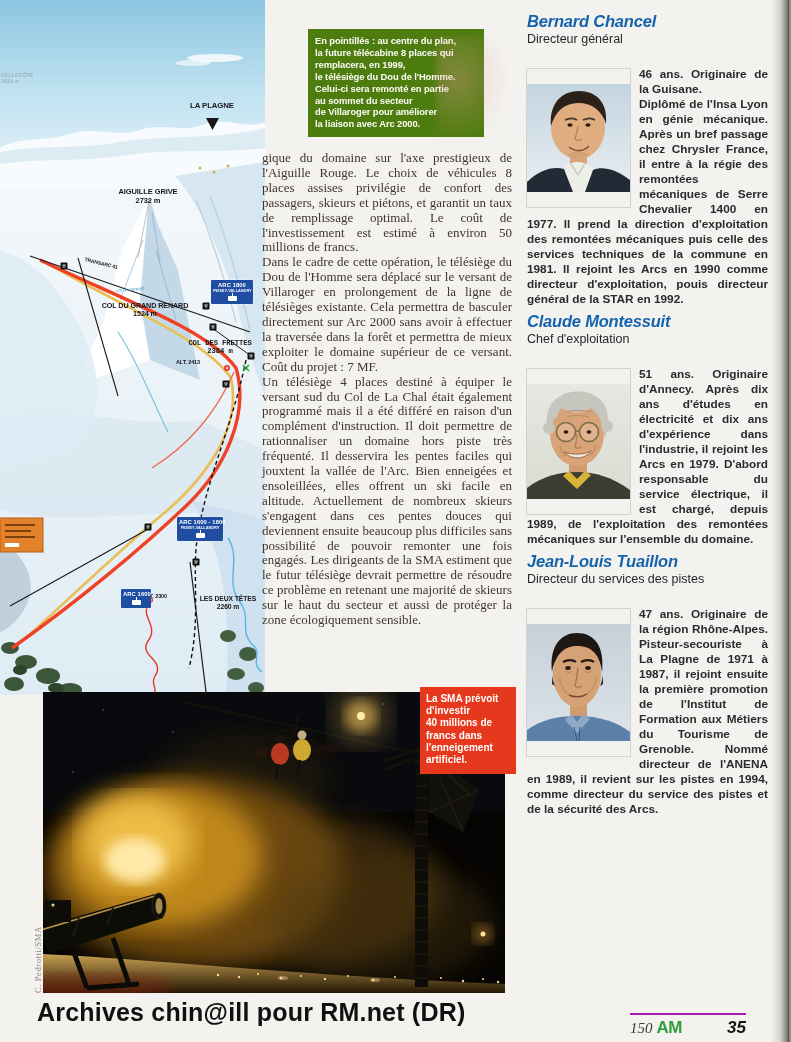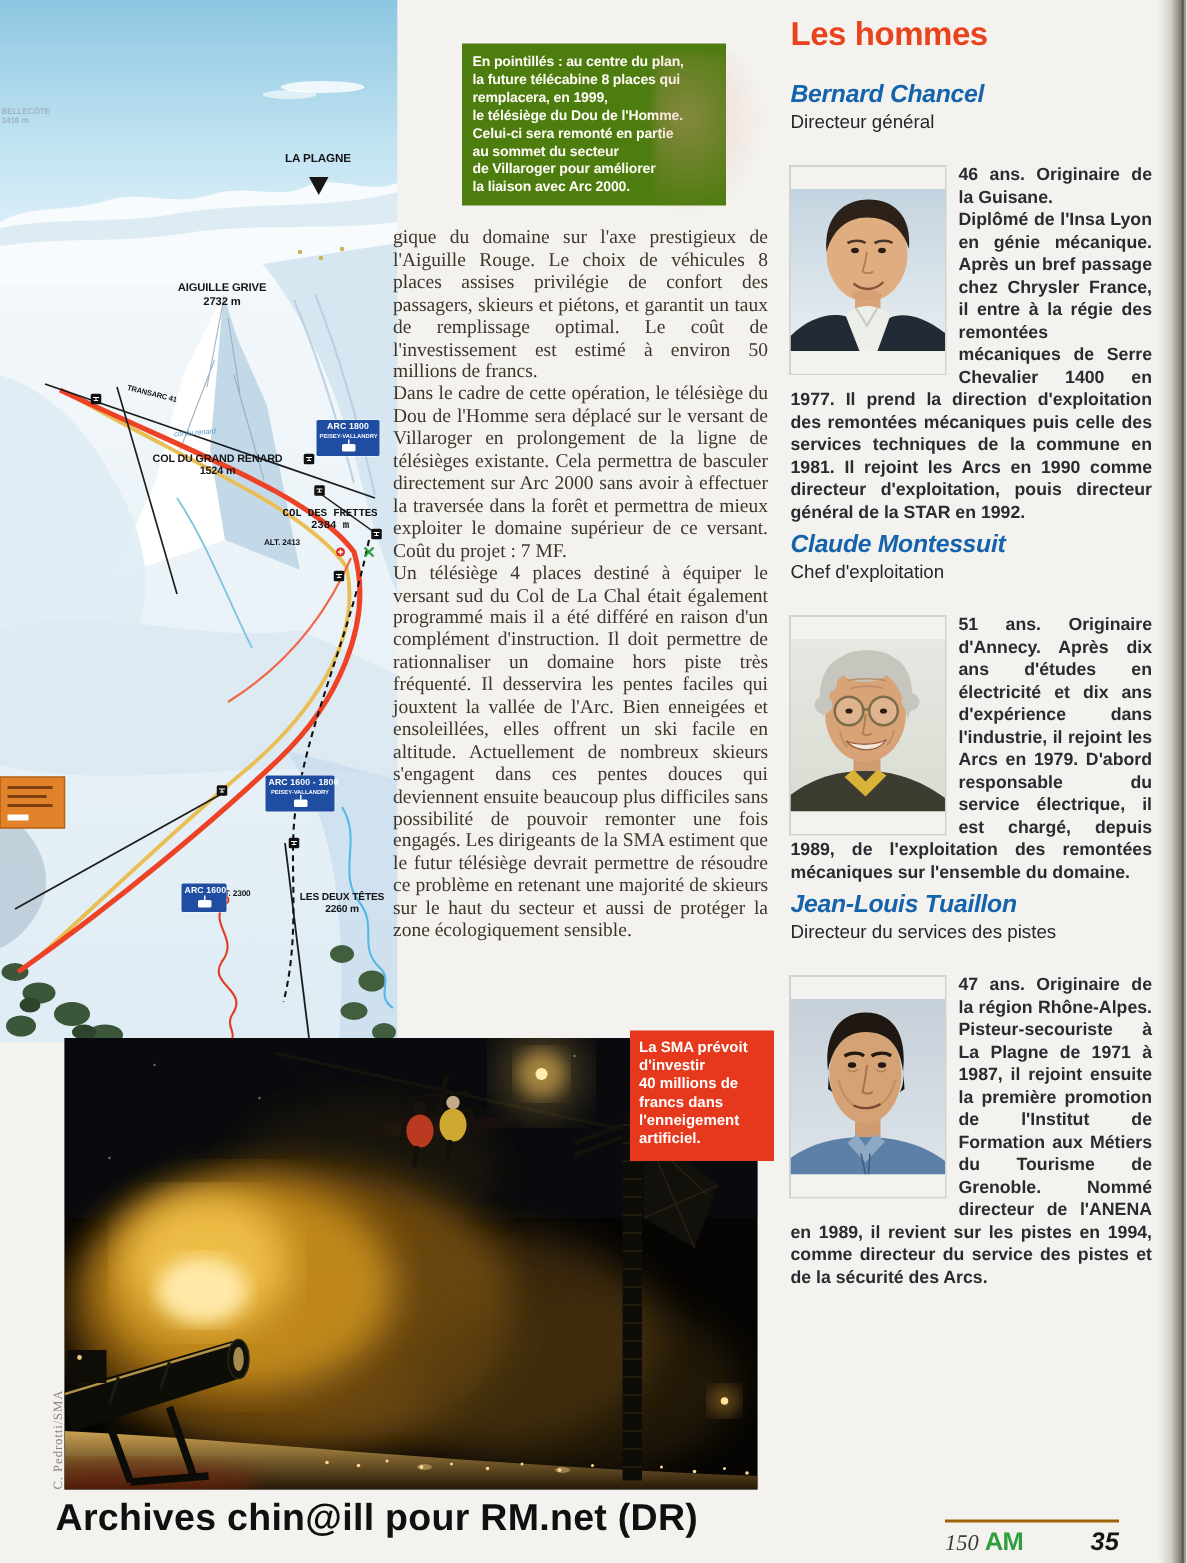--- a/index.html
+++ b/index.html
@@ -41,21 +41,21 @@
   .profile{margin:0 0 5px 7px;width:241px;}
   .p-name{font-style:italic;font-weight:800;font-size:16.5px;line-height:19px;color:#1563ac;letter-spacing:-.2px;}
   .p-role{font-size:12.5px;line-height:15px;color:#26262a;margin:1px 0 5px;}
   .p-bio{font-weight:700;font-size:11.8px;line-height:15px;color:#2a2a30;text-align:justify;white-space:pre-line;}
   .p-bio::after{content:"";display:block;clear:both;}
   .portrait{float:left;width:103px;margin:2px 9px 3px 0;box-shadow:0 0 0 1px rgba(130,140,150,.3);}
   .portrait svg{display:block;}
   
   .watermark{position:absolute;left:37px;top:997px;font-weight:700;font-size:25px;line-height:1.2;
              color:#101010;letter-spacing:.2px;}
-  .footer-right{position:absolute;left:630px;top:1013px;width:116px;border-top:2px solid #a16207;
+  .footer-right{position:absolute;left:630px;top:1013px;width:116px;border-top:2px solid #a21caf;
                 padding-top:3px;display:flex;align-items:baseline;}
   .f-issue{font-family:"Liberation Serif",serif;font-style:italic;font-size:15px;color:#3c3c3c;margin-right:4px;}
   .f-mag{font-weight:800;font-size:17px;color:#2f9e3c;letter-spacing:-.5px;text-align:center;}
   .f-page{margin-left:auto;font-style:italic;font-weight:800;font-size:17px;color:#151515;}
   .scan-edge{position:absolute;right:0;top:0;width:19px;height:1042px;
              background:linear-gradient(90deg,rgba(243,242,239,0) 0%,rgba(150,144,136,.35) 45%,
              rgba(90,85,78,.75) 80%,rgba(60,57,52,.9) 88%,rgba(178,173,165,1) 94%,rgba(120,115,108,1) 100%);}
 </style>
 </head>
 <body>
@@ -334,21 +334,20 @@
 
   <div class="caption-photo">La SMA prévoit
 d'investir
 40 millions de
 francs dans
 l'enneigement
 artificiel.</div>
   <div class="credit-vertical">C. Pedrotti/SMA</div>
 
   <div class="sidebar">
-    <h2 class="sb-title">Les hommes</h2>
 
     <div class="profile">
       <div class="p-name">Bernard Chancel</div>
       <div class="p-role">Directeur général</div>
       <div class="p-bio">
         <span class="portrait">
           <svg width="103" height="108" viewBox="0 0 103 108">
             <defs>
                 <linearGradient id="p1b" x1="0" y1="0" x2="0" y2="1">
                   <stop offset="0" stop-color="#c3d4e0"></stop>

